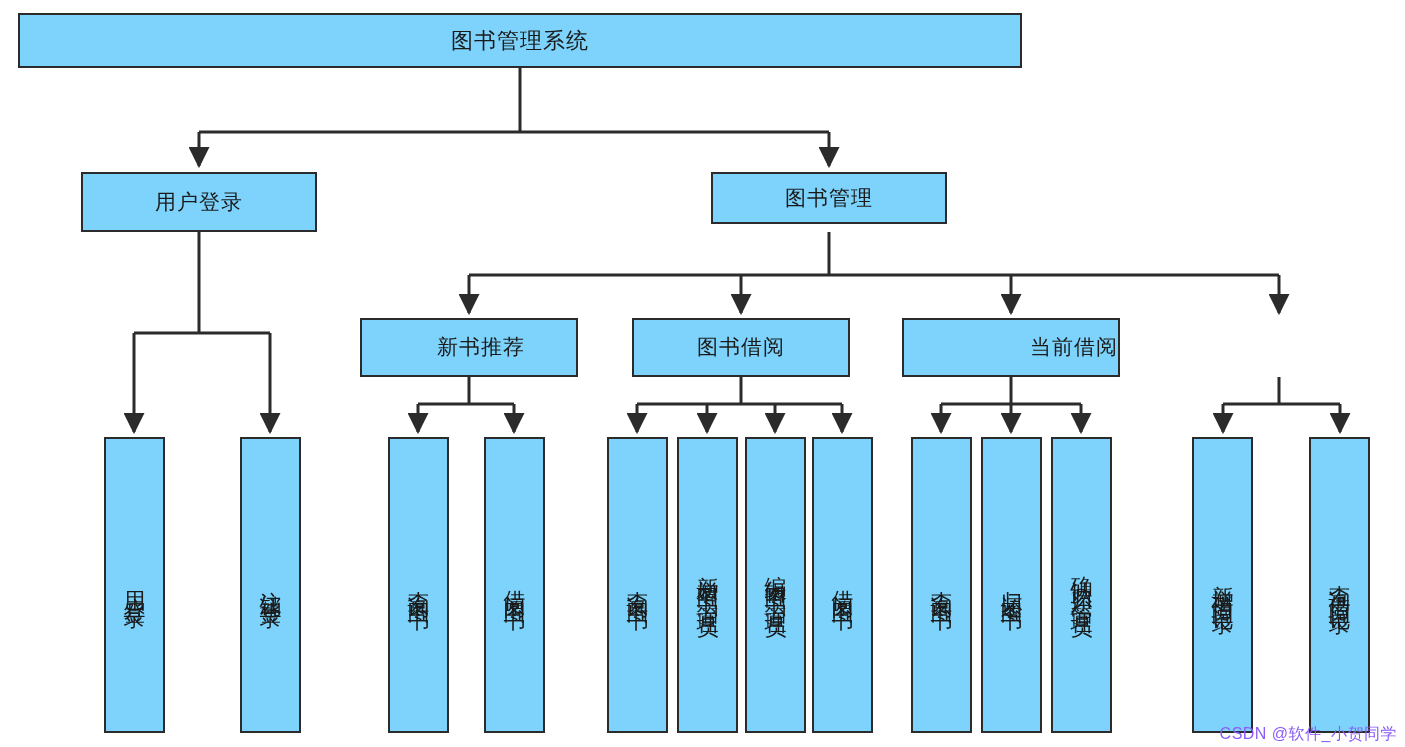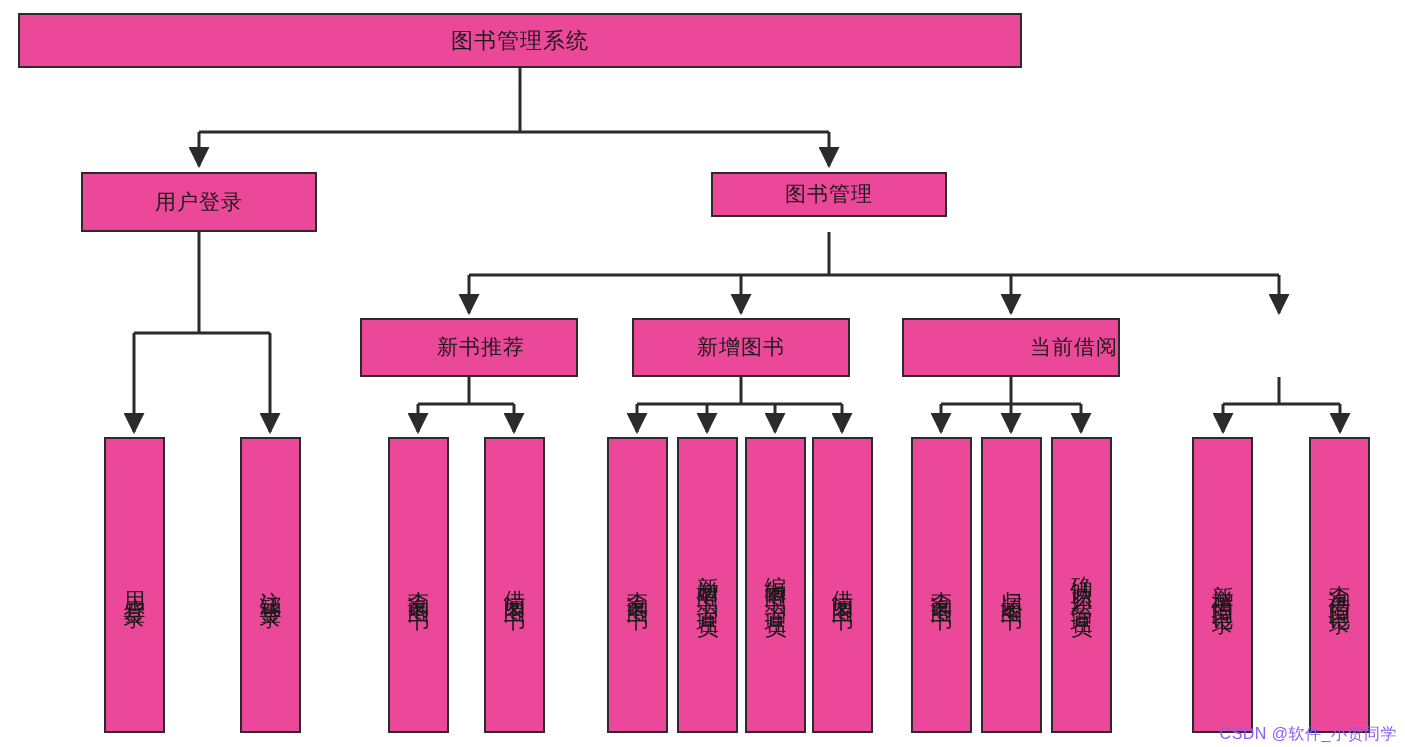--- a/index.html
+++ b/index.html
@@ -9,21 +9,21 @@
     font-family:"Liberation Sans","DejaVu Sans",sans-serif;
     overflow:hidden;
   }
   #stage{position:relative;width:1405px;height:747px;}
   svg#wires{position:absolute;left:0;top:0;width:1405px;height:747px;}
 
   .node{
     position:absolute;
     box-sizing:border-box;
     border:2px solid #2b2b2b;
-    background:#ec4899;
+    background:#7dd3fc;
     display:flex;
     align-items:center;
     justify-content:center;
     color:#1a1a1a;
   }
   .node .lbl{
     display:block;
     text-align:center;
     line-height:1.18;
     white-space:pre;
@@ -106,29 +106,29 @@
     </g>
   </svg>
 
   <div class="node root" style="left:18px;top:13px;width:1004px;height:55px;">
     <span class="lbl">图书管理系统</span>
   </div>
 
   <div class="node h-node" style="left:81px;top:172px;width:236px;height:60px;">
     <span class="lbl">用户登录</span>
   </div>
-  <div class="node h-node" style="left:711px;top:172px;width:236px;height:45px;">
+  <div class="node h-node" style="left:711px;top:172px;width:236px;height:52px;">
     <span class="lbl">图书管理</span>
   </div>
 
   <div class="node h-node" style="left:360px;top:318px;width:218px;height:59px;padding-left:24px;">
     <span class="lbl">新书推荐</span>
   </div>
   <div class="node h-node" style="left:632px;top:318px;width:218px;height:59px;">
-    <span class="lbl">新增图书</span>
+    <span class="lbl">图书借阅</span>
   </div>
   <div class="node h-node" style="left:902px;top:318px;width:218px;height:59px;justify-content:flex-end;">
     <span class="lbl">当前借阅</span>
   </div>
 
   <div class="node leaf" style="left:104px;top:437px;width:61px;height:296px;">
     <span class="lbl">用户登录</span>
   </div>
   <div class="node leaf" style="left:240px;top:437px;width:61px;height:296px;">
     <span class="lbl">注销登录</span>

